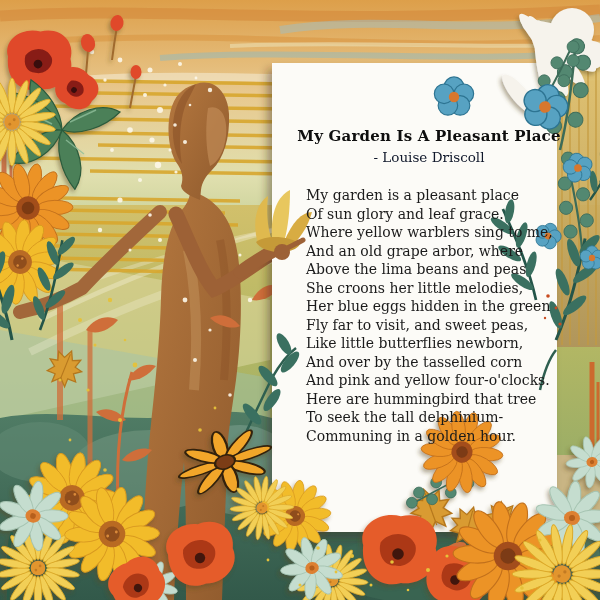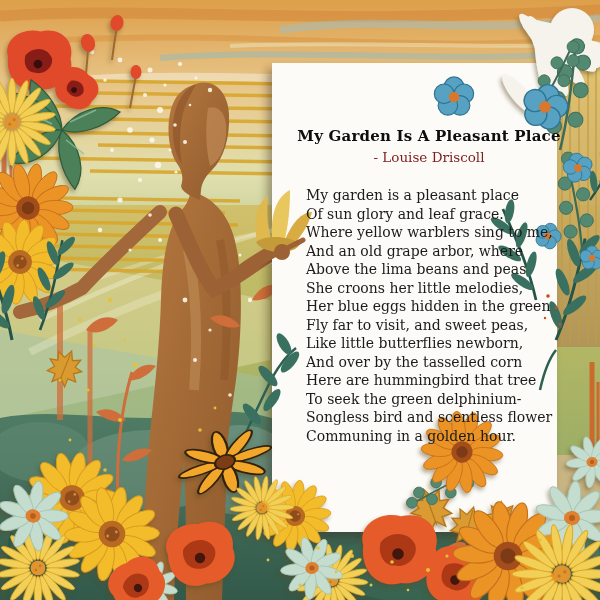--- a/index.html
+++ b/index.html
@@ -4,21 +4,21 @@
 <style>
   html,body{margin:0;padding:0;background:#222;}
   .stage{position:relative;width:600px;height:600px;overflow:hidden;background:#c9b584;
          font-family:"DejaVu Serif",serif;}
   .scene{position:absolute;left:0;top:0;z-index:1;}
   
   .poem-card{position:absolute;left:272px;top:63px;width:314px;height:469px;z-index:3;
              color:#1b1b1b;pointer-events:none;margin-top:44px;}
   .poem-title{margin-top:20px;text-align:center;font-weight:bold;font-size:15px;color:#0e0e0e;
               letter-spacing:.2px;}
-  .poem-author{text-align:center;font-size:13.5px;margin-top:4px;color:#7f1d1d;}
+  .poem-author{text-align:center;font-size:13.5px;margin-top:4px;color:#0f172a;}
   .poem-lines{margin:21px 0 0 34px;font-size:14px;line-height:18.5px;white-space:nowrap;}
   .poem-line{height:18.5px;}
 </style>
 </head>
 <body>
 
 <div class="stage">
 
 <svg class="scene" width="600" height="600" viewBox="0 0 600 600">
   <defs>
@@ -469,20 +469,20 @@
         <div class="poem-line">My garden is a pleasant place</div>
         <div class="poem-line">Of sun glory and leaf grace.</div>
         <div class="poem-line">Where yellow warblers sing to me,</div>
         <div class="poem-line">And an old grape arbor, where</div>
         <div class="poem-line">Above the lima beans and peas</div>
         <div class="poem-line">She croons her little melodies,</div>
         <div class="poem-line">Her blue eggs hidden in the green</div>
         <div class="poem-line">Fly far to visit, and sweet peas,</div>
         <div class="poem-line">Like little butterflies newborn,</div>
         <div class="poem-line">And over by the tasselled corn</div>
+        <div class="poem-line">And pink and yellow four-o'clocks.</div>
         <div class="poem-line">Here are hummingbird that tree</div>
-        <div class="poem-line">To seek the green delphinium-</div>
-        <div class="poem-line">Songless bird and scentless flower</div>
+        <div class="poem-line">To seek the tall delphinium-</div>
         <div class="poem-line">Communing in a golden hour.</div>
       </div>
 </div>
 
 </div>
 
 </body></html>

